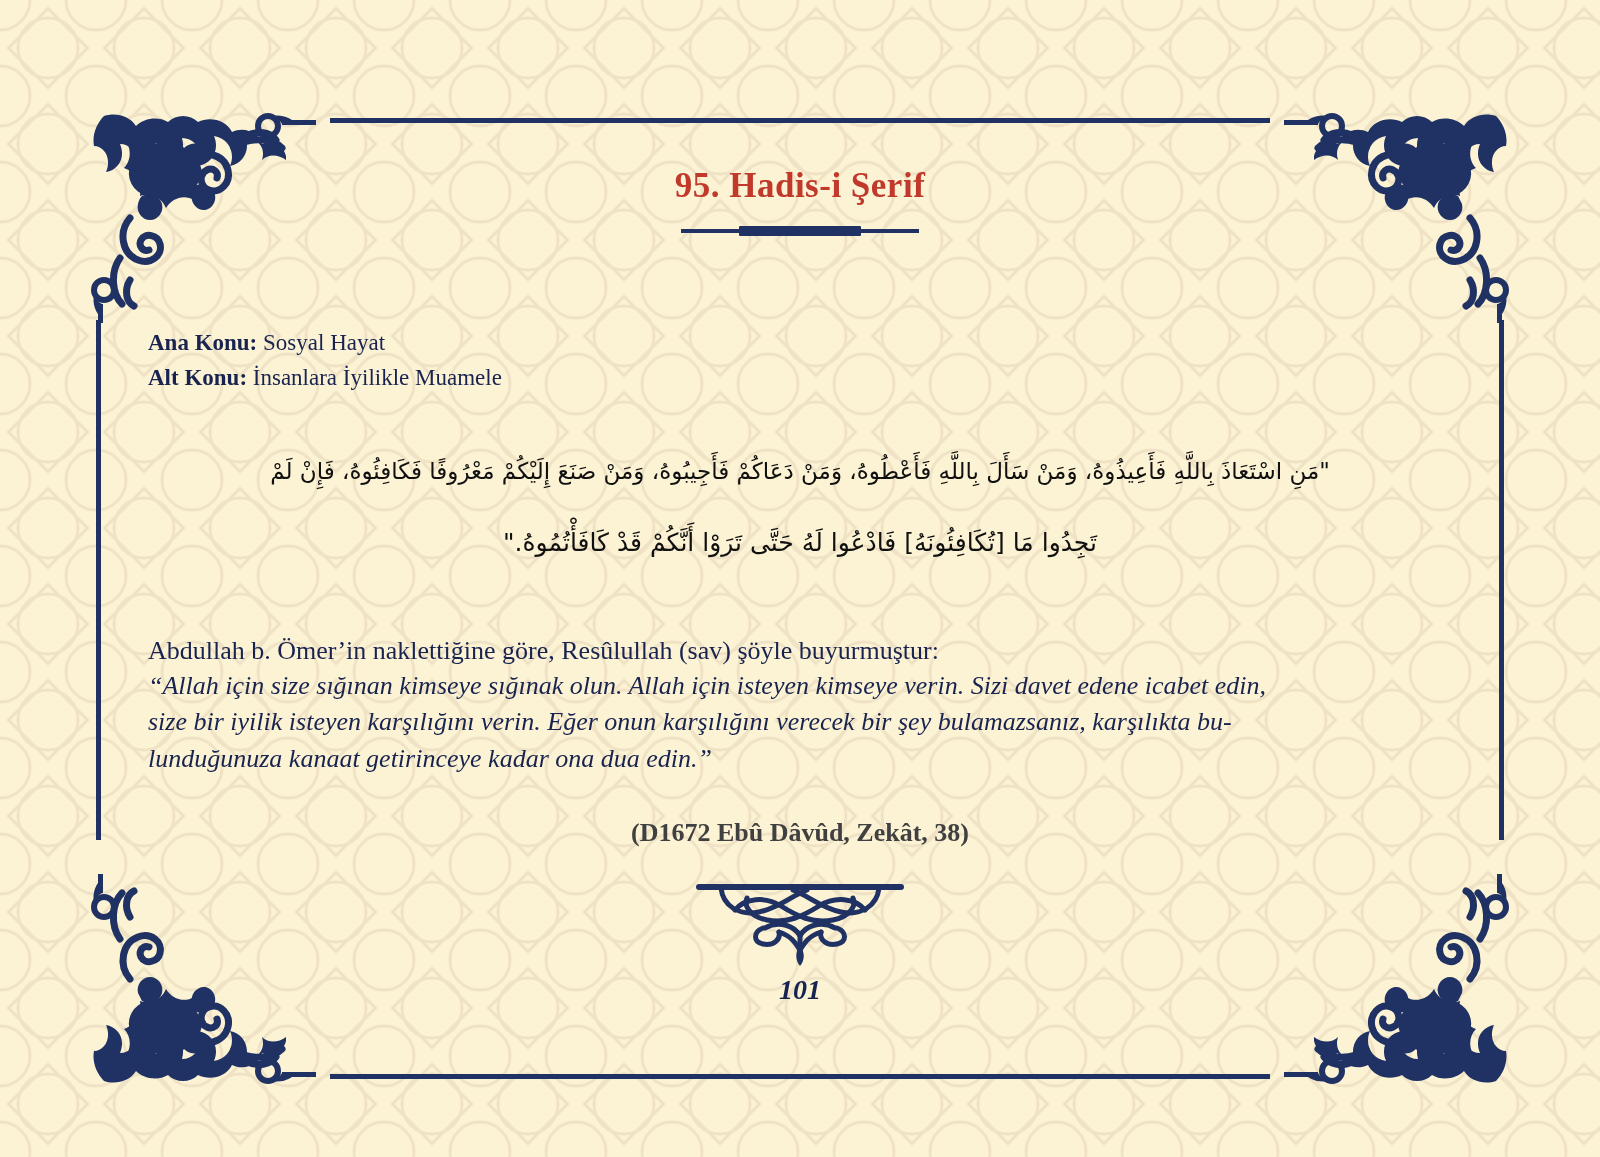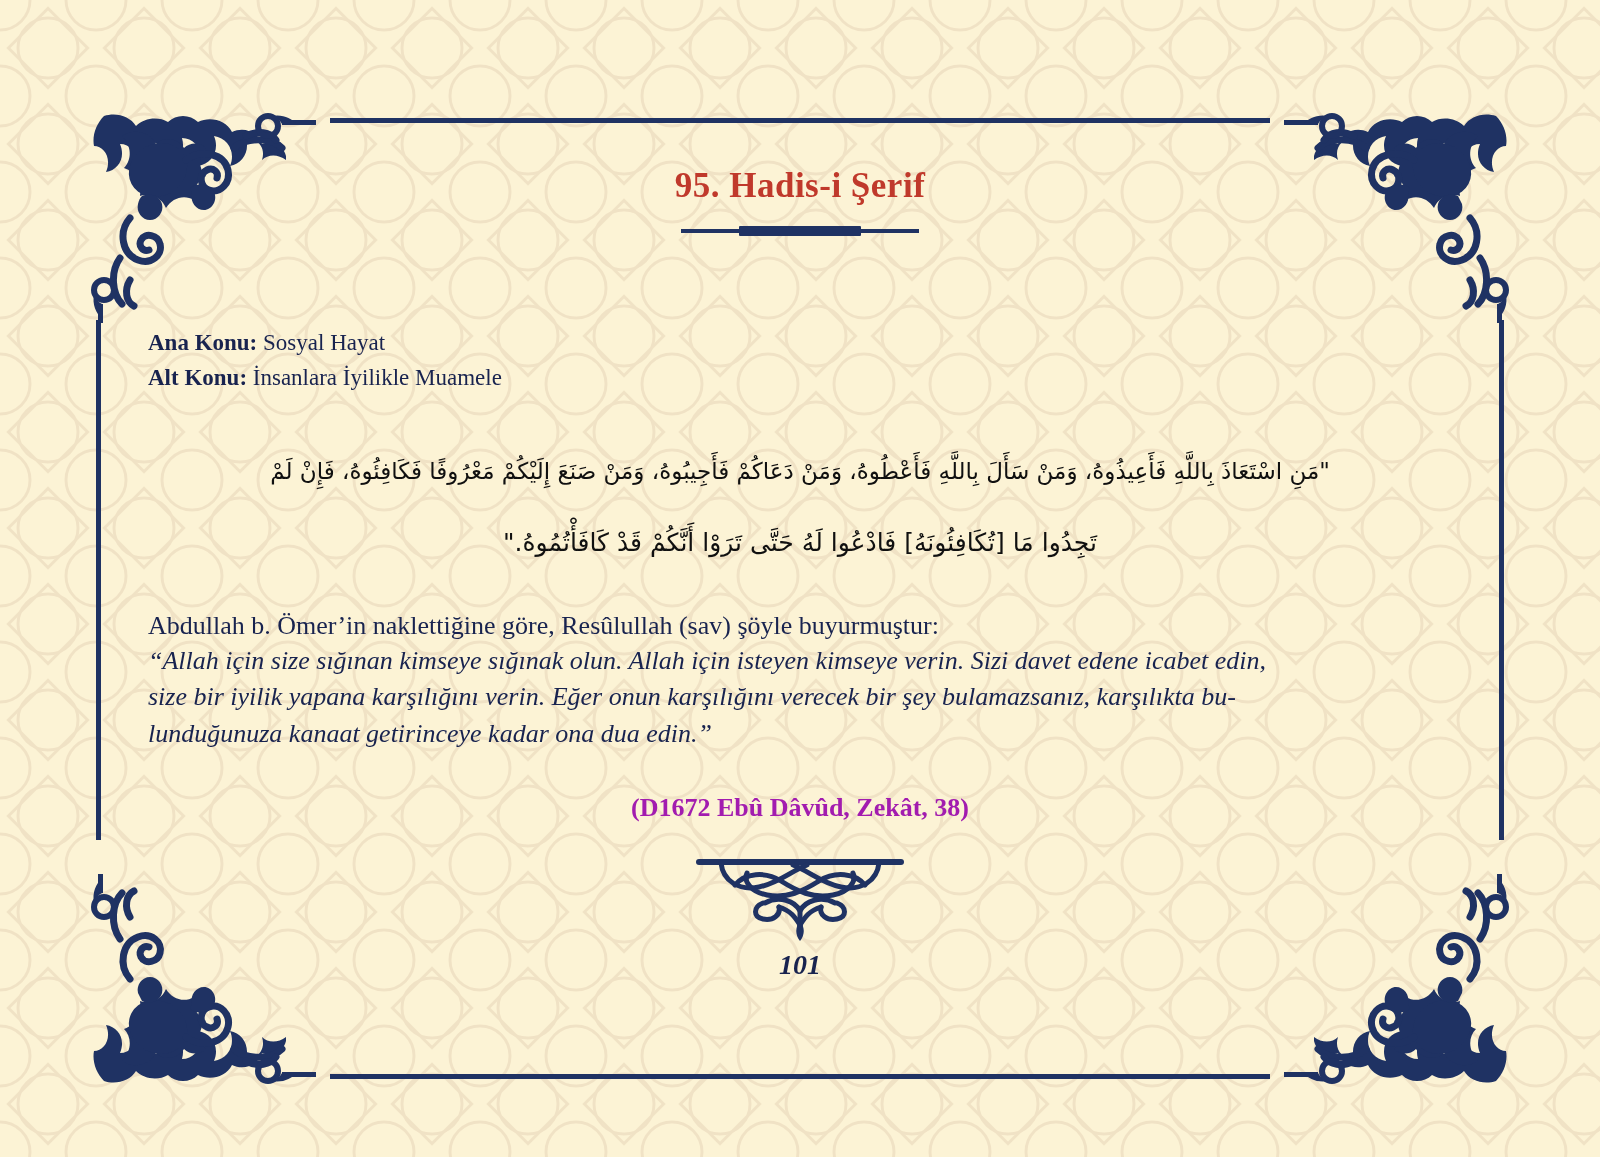--- a/index.html
+++ b/index.html
@@ -105,35 +105,35 @@
     color: #101010;
     font-family: "DejaVu Sans", sans-serif;
     font-size: 25px;
     line-height: 2.95;
   }
   #arabic .ar-line { white-space: nowrap; }
   #arabic .ar-line.wide { font-size: 23px; }
 
   
   #narration {
-    margin-top: 31px;
+    margin-top: 56px;
     color: #18234f;
     font-size: 26px;
   }
   #translation {
     color: #18234f;
     font-size: 26px;
     font-style: italic;
     line-height: 1.42;
     margin-top: 2px;
   }
   #source {
     margin-top: 40px;
     text-align: center;
-    color: #a21caf;
+    color: #404040;
     font-weight: bold;
     font-size: 26px;
   }
 
   
   #flourish {
     margin: 28px auto 0 auto;
     width: 210px;
     height: 92px;
   }
@@ -341,21 +341,21 @@
 
     <div id="arabic">
       <div class="ar-line wide">"مَنِ اسْتَعَاذَ بِاللَّهِ فَأَعِيذُوهُ، وَمَنْ سَأَلَ بِاللَّهِ فَأَعْطُوهُ، وَمَنْ دَعَاكُمْ فَأَجِيبُوهُ، وَمَنْ صَنَعَ إِلَيْكُمْ مَعْرُوفًا فَكَافِئُوهُ، فَإِنْ لَمْ</div>
       <div class="ar-line">تَجِدُوا مَا [تُكَافِئُونَهُ] فَادْعُوا لَهُ حَتَّى تَرَوْا أَنَّكُمْ قَدْ كَافَأْتُمُوهُ."</div>
     </div>
 
     <div id="narration">Abdullah b. Ömer’in naklettiğine göre, Resûlullah (sav) şöyle buyurmuştur:</div>
 
     <div id="translation">
       <div>“Allah için size sığınan kimseye sığınak olun. Allah için isteyen kimseye verin. Sizi davet edene icabet edin,</div>
-      <div>size bir iyilik yapana karşılığını verin. Eğer onun karşılığını verecek bir şey bulamazsanız, karşılıkta bu-</div>
+      <div>size bir iyilik isteyen karşılığını verin. Eğer onun karşılığını verecek bir şey bulamazsanız, karşılıkta bu-</div>
       <div>lunduğunuza kanaat getirinceye kadar ona dua edin.”</div>
     </div>
 
     <div id="source">(D1672 Ebû Dâvûd, Zekât, 38)</div>
 
     <div id="flourish">
       <svg viewBox="0 0 210 92">
         <g fill="none" stroke="#1f3263" stroke-width="5" stroke-linecap="round">
           <line x1="4" y1="11" x2="206" y2="11" stroke-width="6"></line>
           <path d="M26,12 C28,30 44,40 64,36 C84,32 96,20 112,14"></path>

